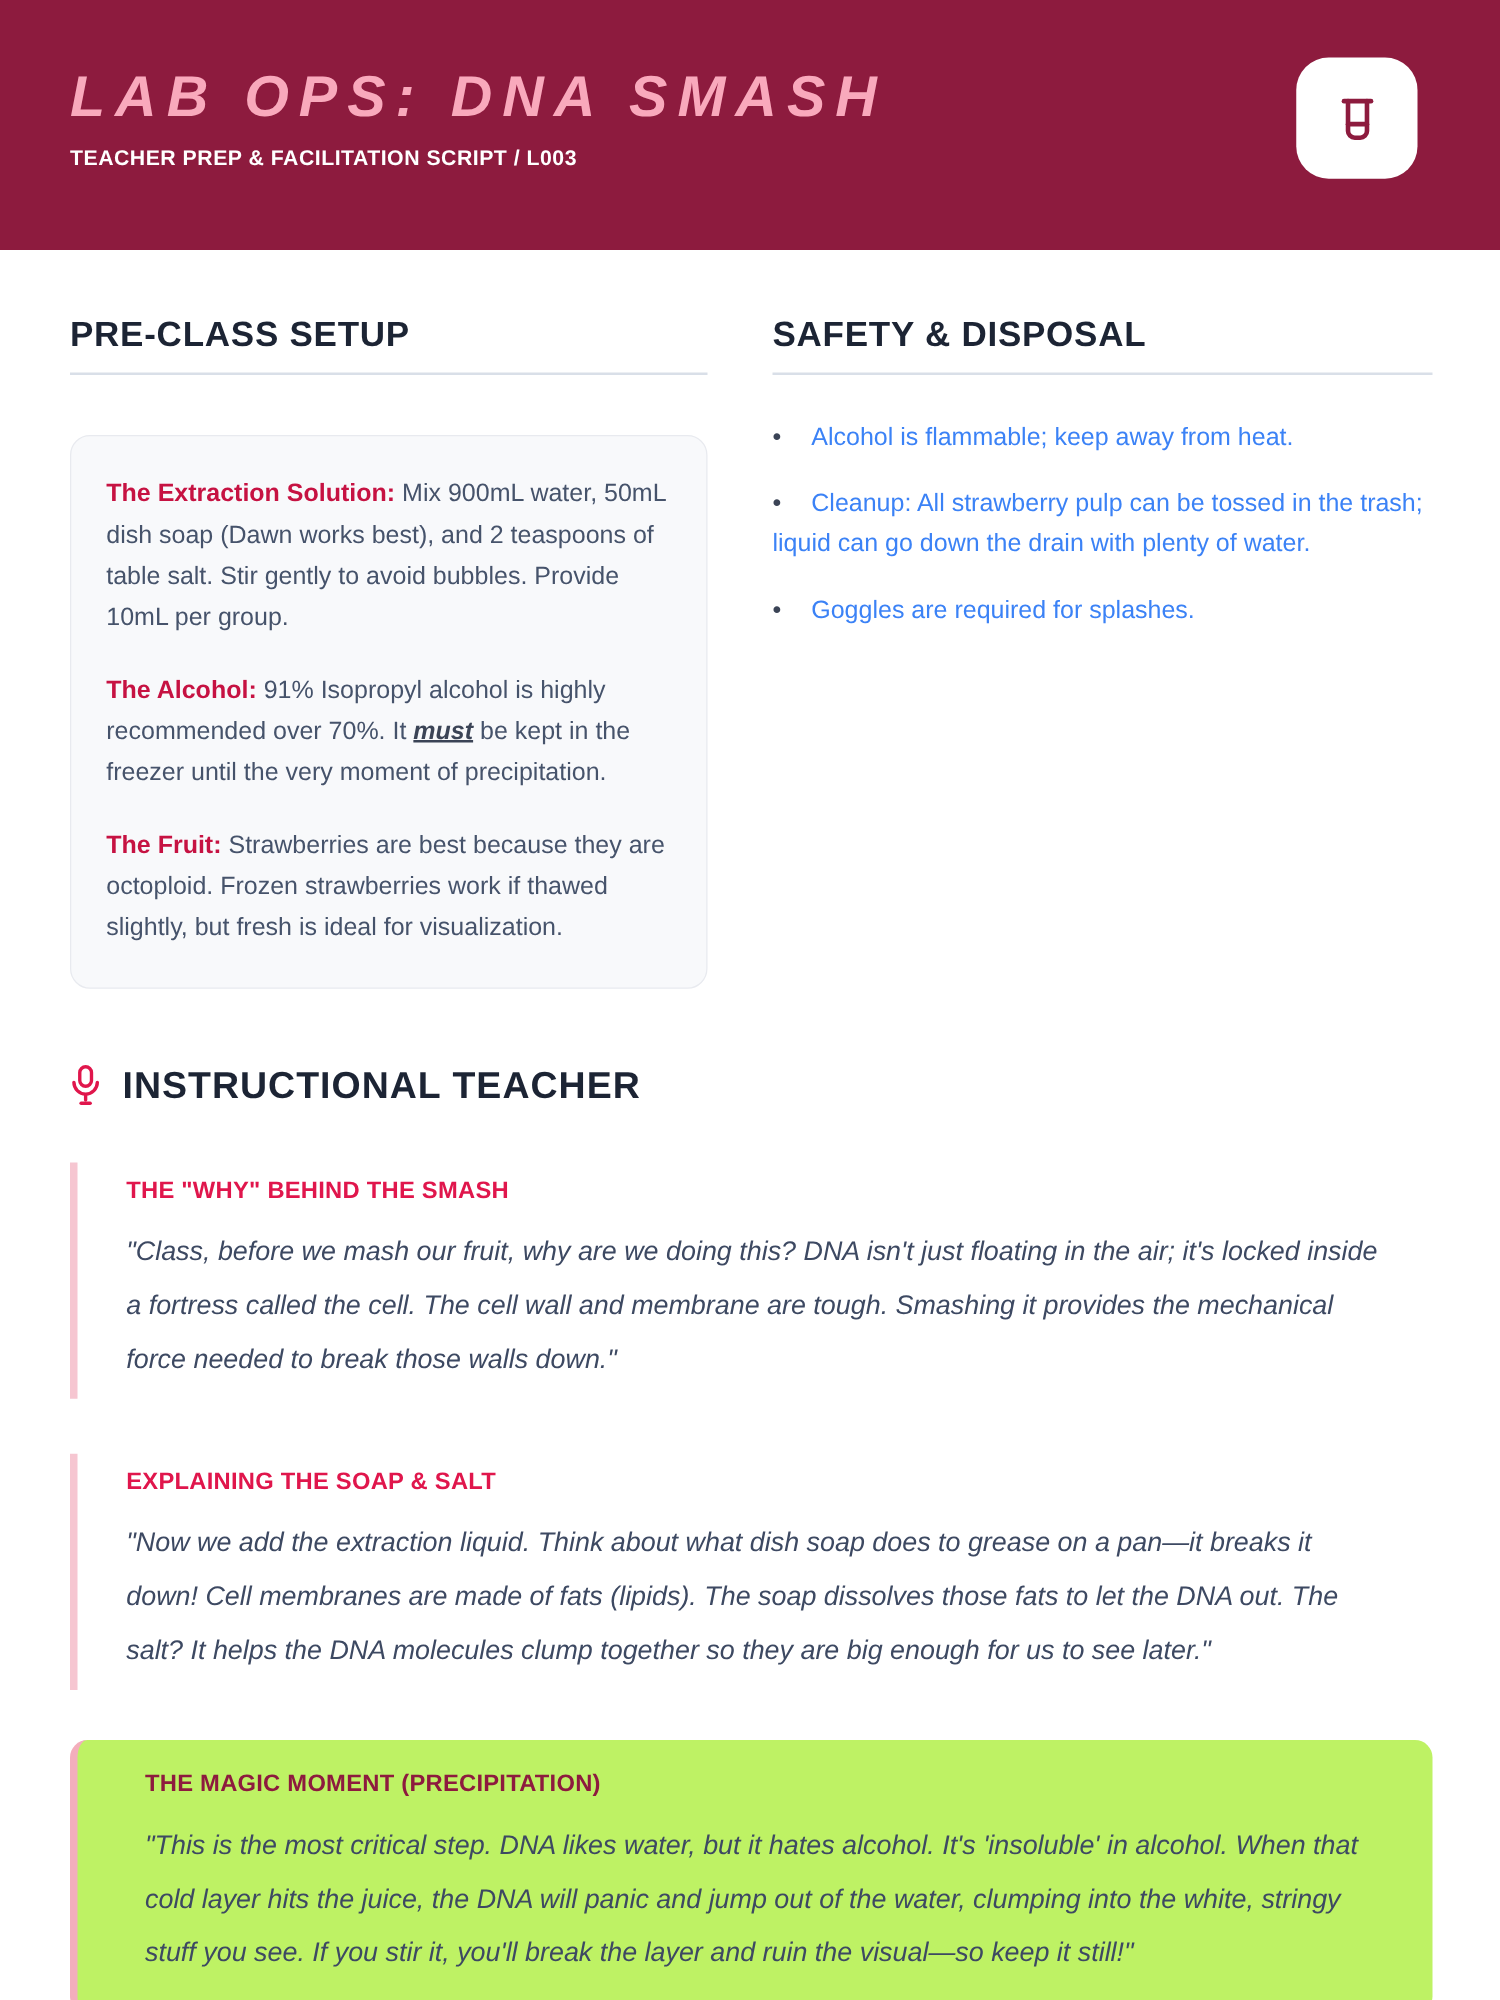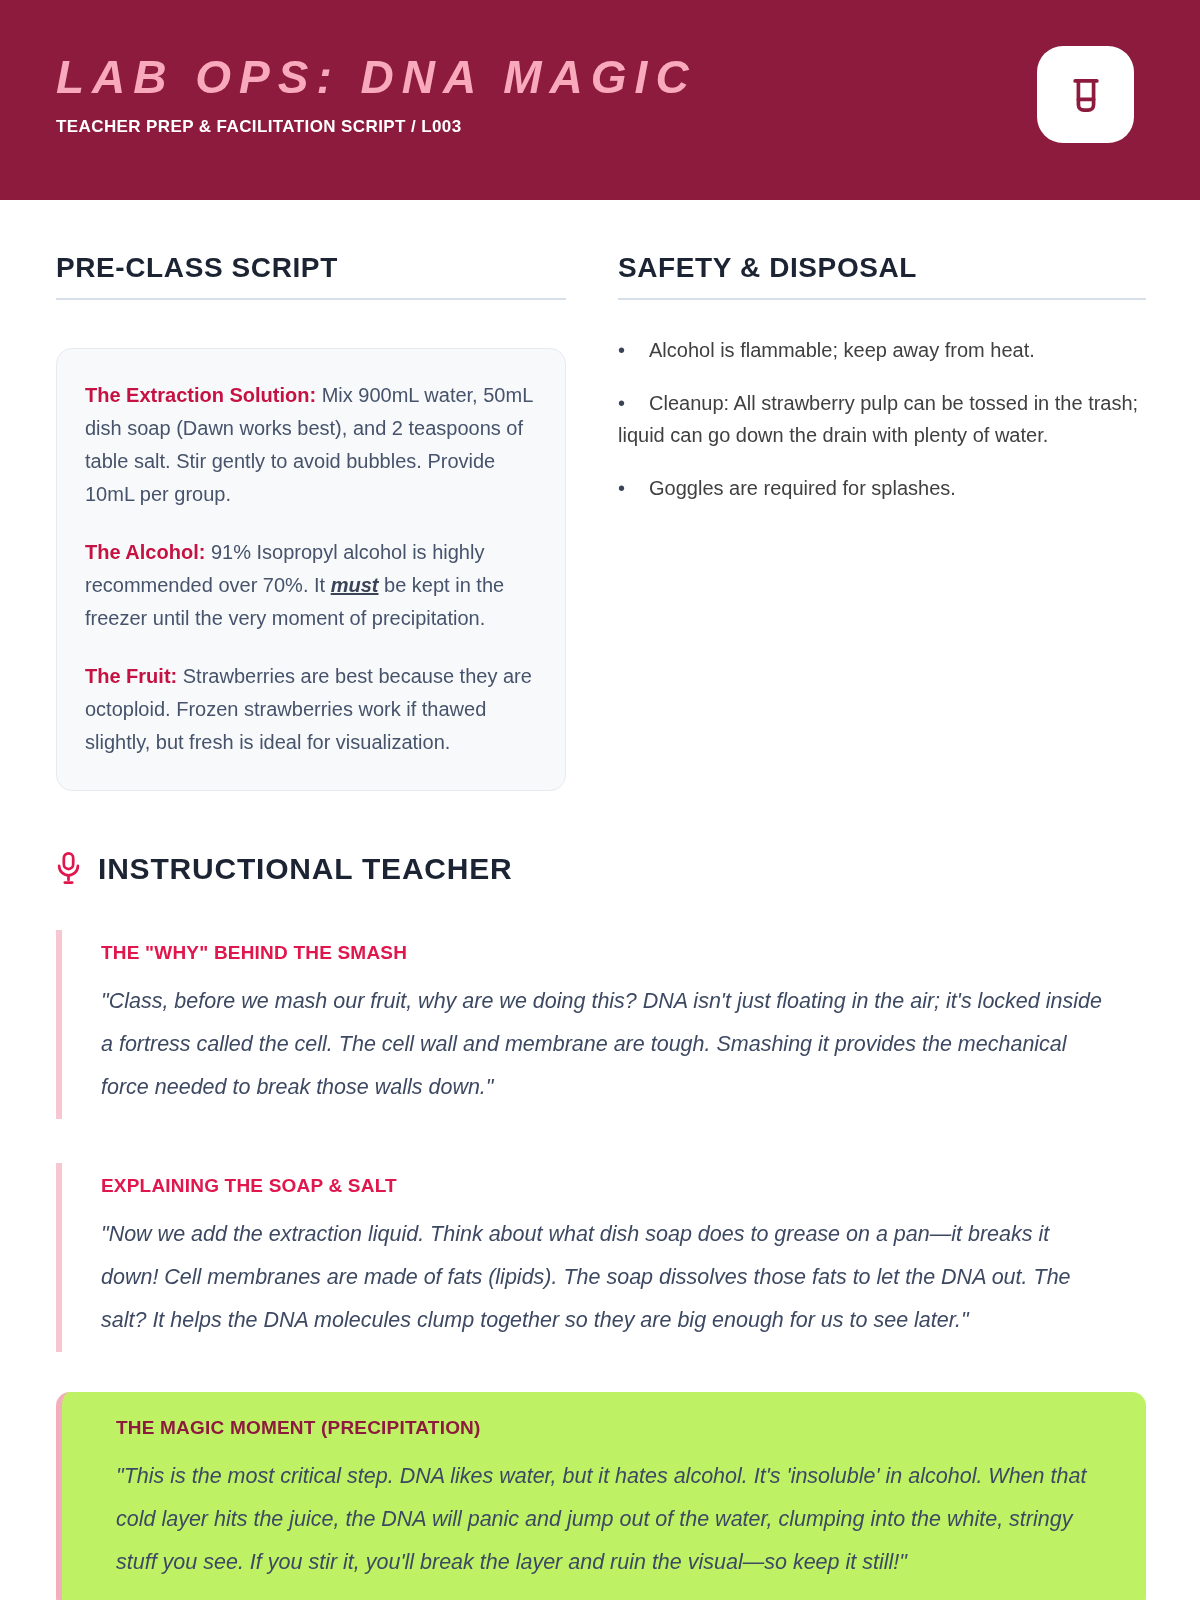--- a/index.html
+++ b/index.html
@@ -76,21 +76,21 @@
     font-weight: 700;
     font-style: italic;
     text-decoration: underline;
     color: #3B4456;
   }
 
   .safety-list { margin-top: 34px; }
   .safety-item {
     font-size: 20px;
     line-height: 32px;
-    color: #404040;
+    color: #3b82f6;
     margin-bottom: 21px;
   }
   .safety-item::before {
     content: "\2022";
     color: #3B4456;
     padding-right: 24px;
   }
 
   
   .script-header {
@@ -131,39 +131,39 @@
     padding: 25px 34px 27px 54px;
   }
   .block.highlight .block-title { color: #8D1B3E; }
 
   .icon svg { display: block; }
 </style>
 </head>
 <body>
 
 <header class="header">
-  <div class="header-title">LAB OPS: DNA MAGIC</div>
+  <div class="header-title">LAB OPS: DNA SMASH</div>
   <div class="header-subtitle">TEACHER PREP &amp; FACILITATION SCRIPT / L003</div>
   <div class="header-icon-box">
     <span class="icon">
       <svg width="52" height="52" viewBox="0 0 48 48" fill="none">
         <path d="M14 11 H34" stroke="#8D1B3E" stroke-width="3.4" stroke-linecap="round"></path>
         <path d="M17 11 V33 a5 5 0 0 0 5 5 h4 a5 5 0 0 0 5 -5 V11" stroke="#8D1B3E" stroke-width="3.4" stroke-linecap="round"></path>
         <path d="M17 28 H31" stroke="#8D1B3E" stroke-width="3.4" stroke-linecap="round"></path>
       </svg>
     </span>
   </div>
 </header>
 
 <main class="main">
 
   <div class="columns">
 
     <section>
-      <h2 class="section-heading">PRE-CLASS SCRIPT</h2>
+      <h2 class="section-heading">PRE-CLASS SETUP</h2>
       <div class="setup-card">
         <p class="setup-para"><span class="setup-label">The Extraction Solution:</span><span> Mix 900mL water, 50mL dish soap (Dawn works best), and 2 teaspoons of table salt. Stir gently to avoid bubbles. Provide 10mL per group.</span><span class="setup-must"></span><span></span></p>
         <p class="setup-para"><span class="setup-label">The Alcohol:</span><span> 91% Isopropyl alcohol is highly recommended over 70%. It </span><span class="setup-must">must</span><span> be kept in the freezer until the very moment of precipitation.</span></p>
         <p class="setup-para"><span class="setup-label">The Fruit:</span><span> Strawberries are best because they are octoploid. Frozen strawberries work if thawed slightly, but fresh is ideal for visualization.</span><span class="setup-must"></span><span></span></p>
       </div>
     </section>
 
     <section>
       <h2 class="section-heading">SAFETY &amp; DISPOSAL</h2>
       <div class="safety-list">

